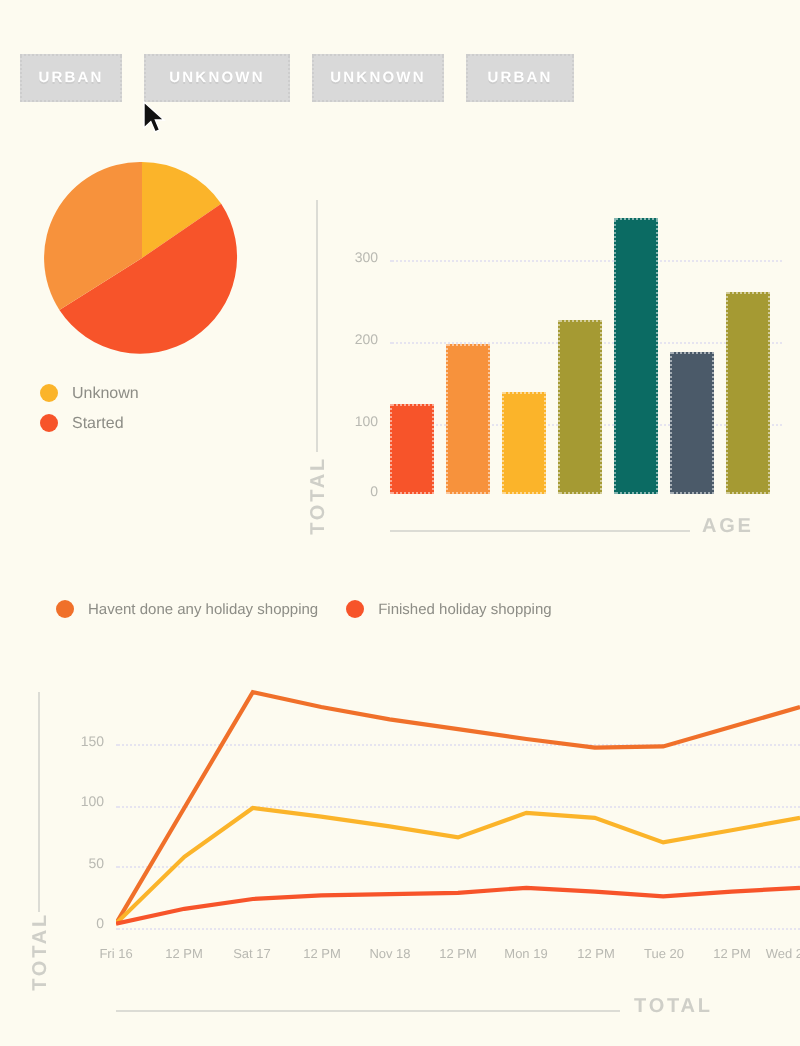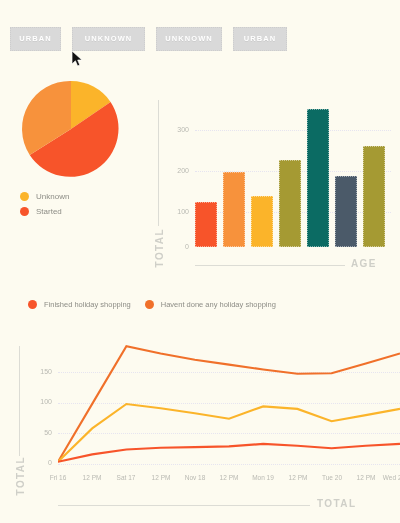--- a/index.html
+++ b/index.html
@@ -260,26 +260,26 @@
   </div>
 
   <div class="axis-line-h" style="left:40px; top:169px; width:150px;"></div>
   <div class="axis-title" style="position:absolute; left:196px; top:162px;">AGE</div>
 </div>
 
 <div class="line-panel">
 
   <div class="line-legend">
     <div class="legend-row">
+      <span class="legend-dot" style="background:#f0702a"></span>
+      <span class="legend-label">Havent done any holiday shopping</span>
+    </div>
+    <div class="legend-row">
       <span class="legend-dot" style="background:#f7542a"></span>
       <span class="legend-label">Finished holiday shopping</span>
-    </div>
-    <div class="legend-row">
-      <span class="legend-dot" style="background:#f0702a"></span>
-      <span class="legend-label">Havent done any holiday shopping</span>
     </div>
   </div>
 
   <div class="line-plot-area">
 
     <div class="axis-line-v" style="left:5px; top:18px; height:110px;"></div>
     <div class="axis-title axis-title-v" style="position:absolute; left:1px; top:128px;">TOTAL</div>
 
     <div class="gridline" style="left:44px; top:43.8px;  width:342px;"></div>
     <div class="gridline" style="left:44px; top:74.6px;  width:342px;"></div>

